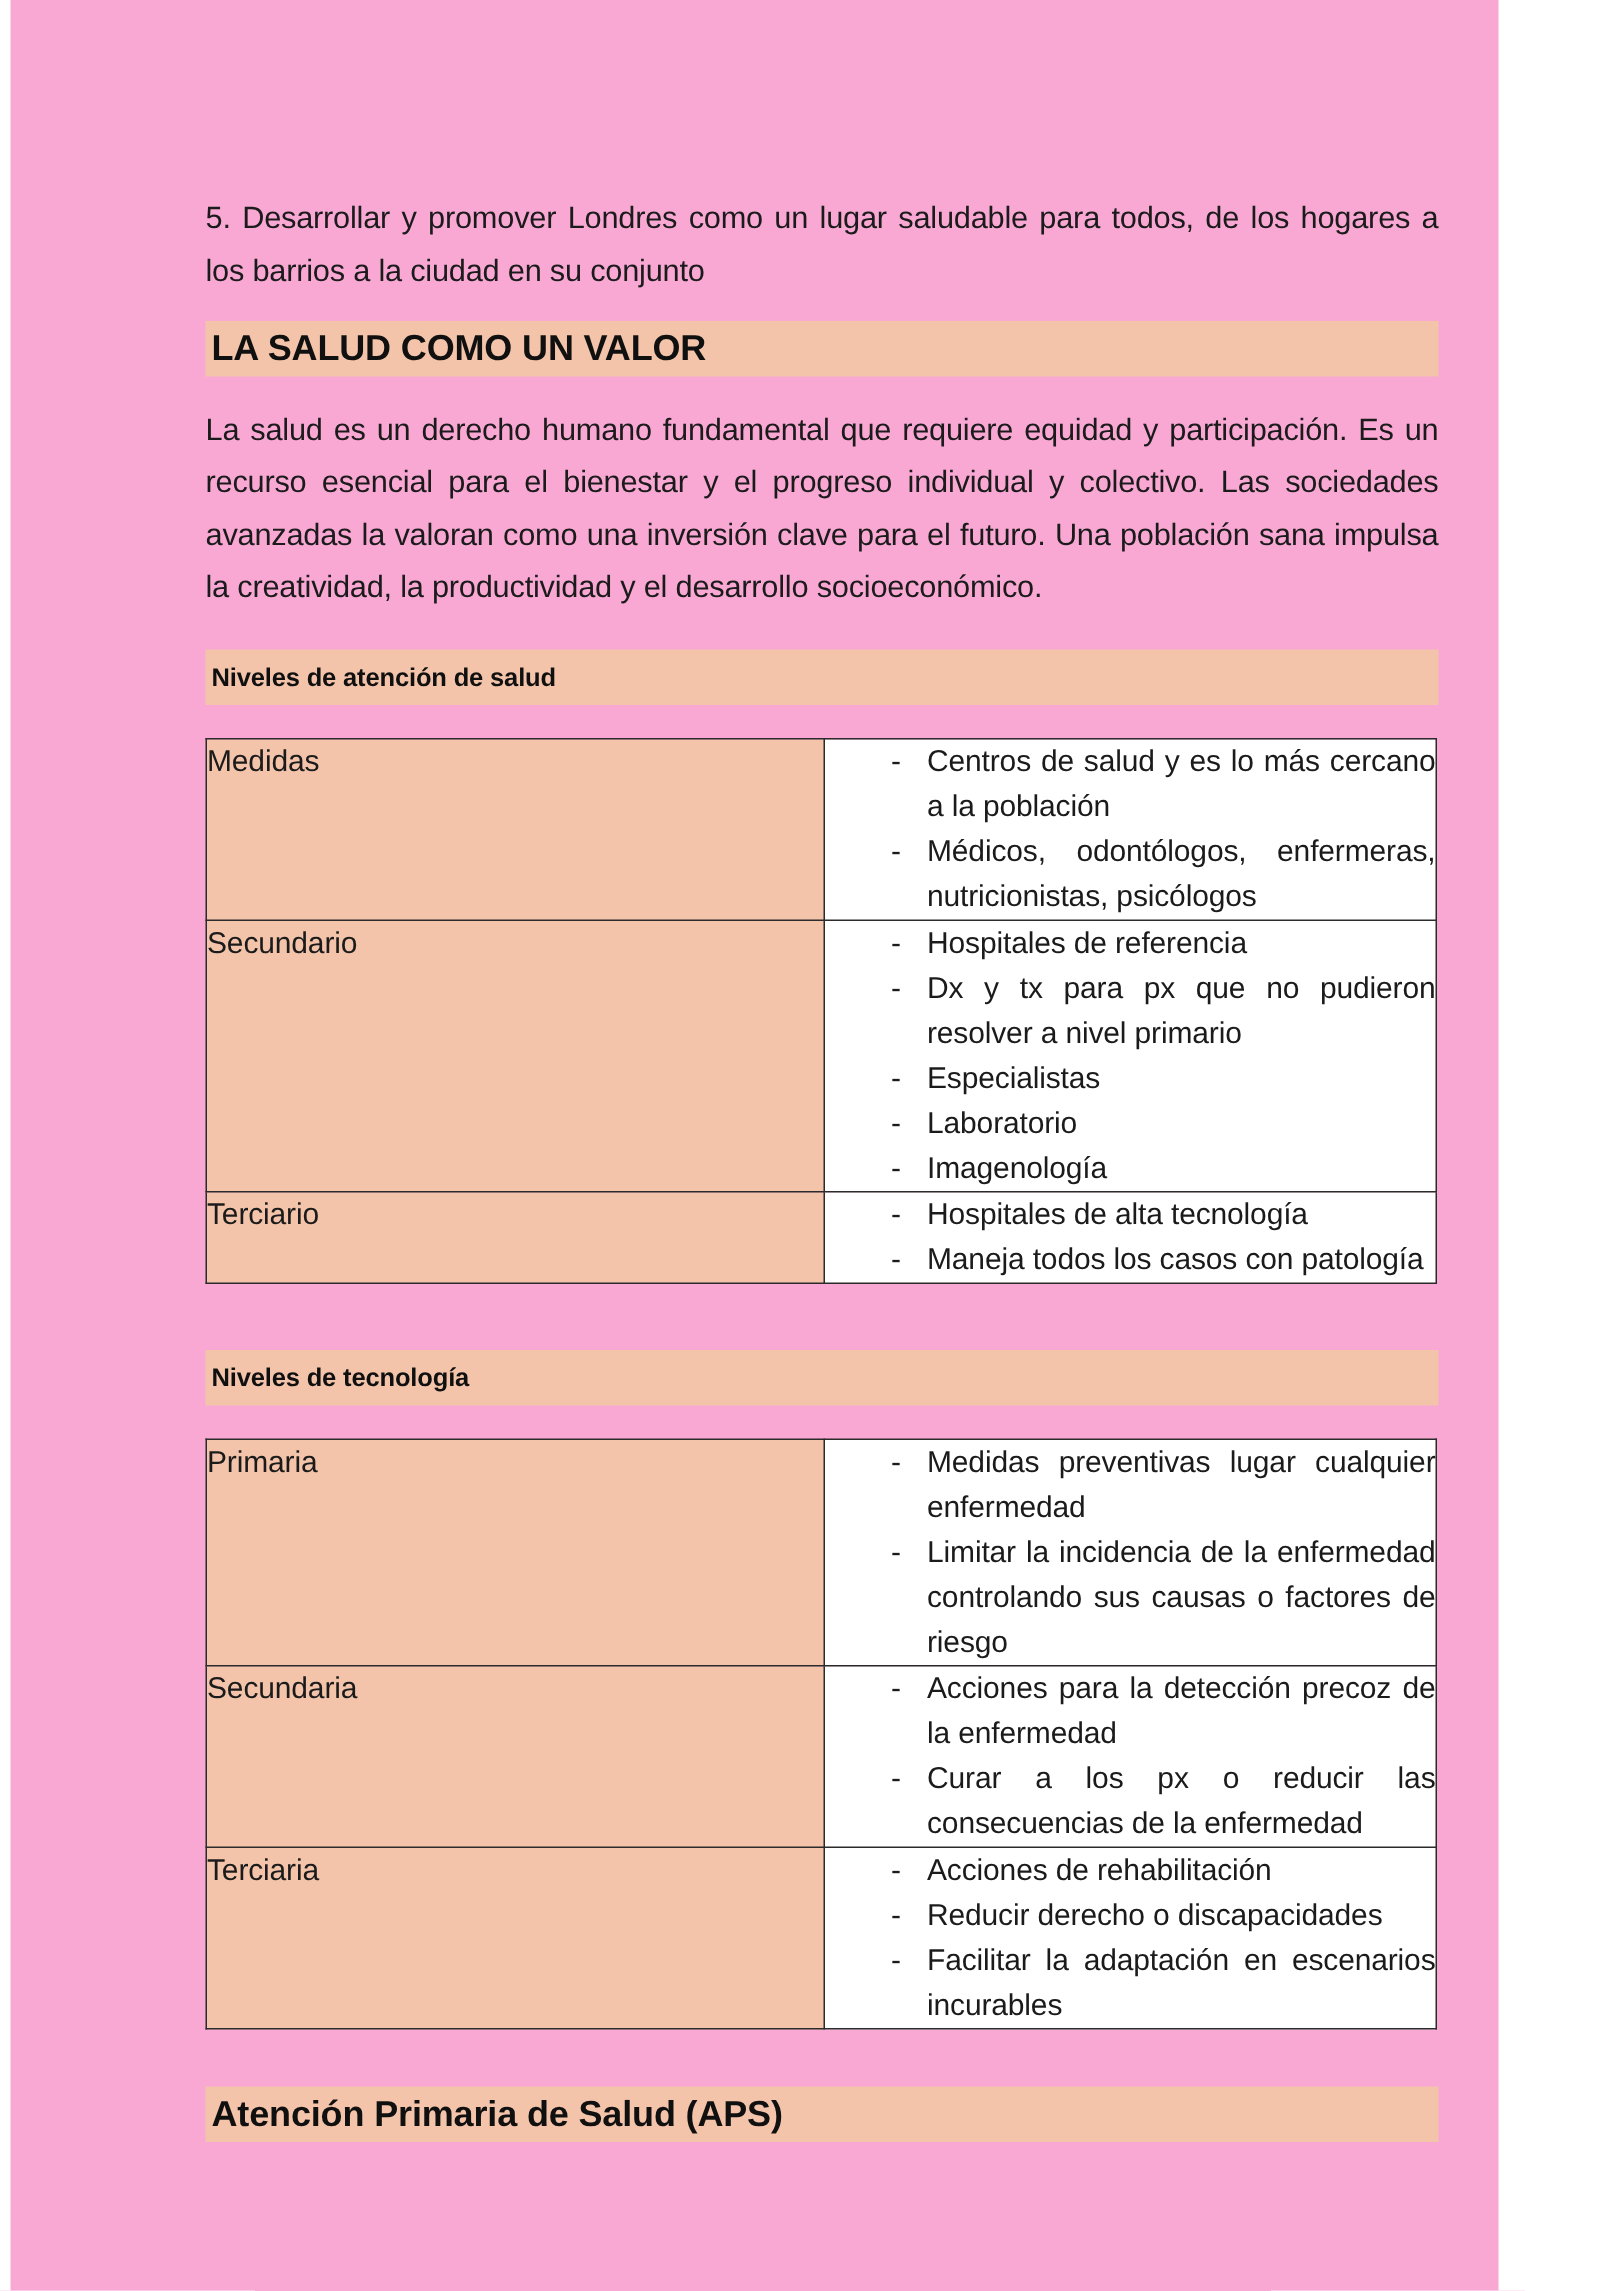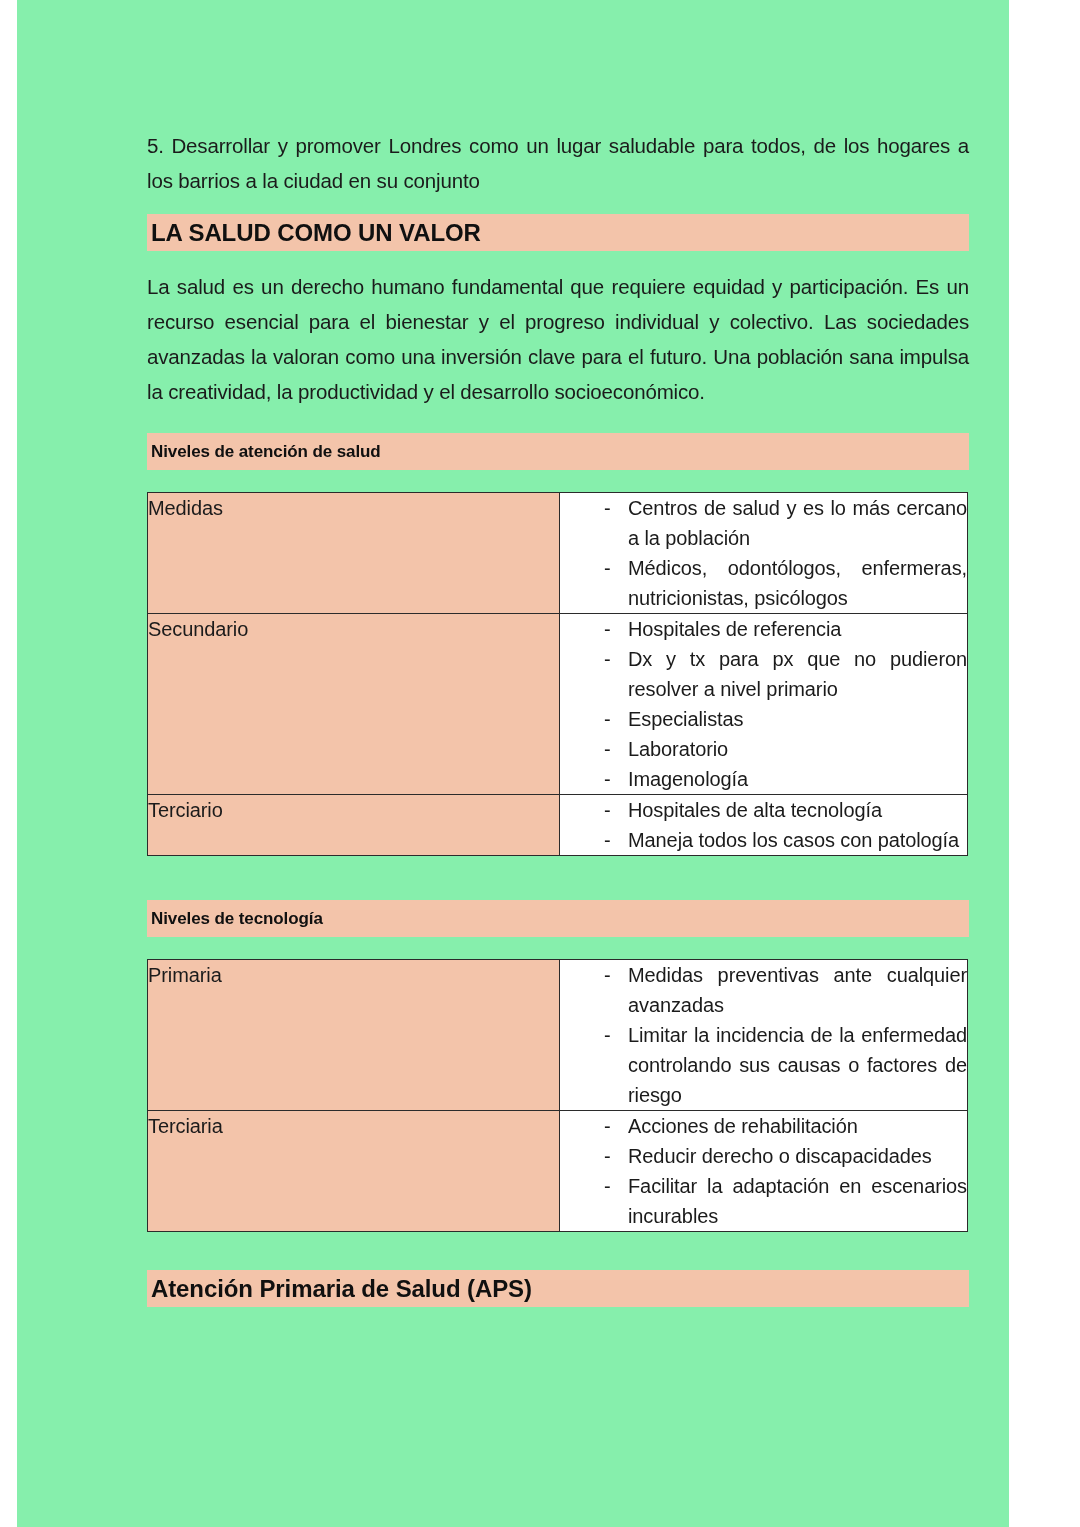--- a/index.html
+++ b/index.html
@@ -11,24 +11,24 @@
     width: 1080px;
     height: 1527px;
     font-family: "Liberation Sans", sans-serif;
     color: #1b1b1b;
     position: relative;
     overflow: hidden;
   }
 
   .page {
     position: absolute;
-    left: 17px; top: 0;
+    left: 7px; top: 0;
     width: 992px;
     height: 1527px;
-    background: #86efac;
+    background: #f9a8d4;
   }
 
   .content {
     position: absolute;
     left: 130px;
     top: 128px;
     width: 822px;
   }
 
   
@@ -178,22 +178,31 @@
     <div class="bar">Niveles de tecnología</div>
 
     <div class="spacer-22"></div>
 
     <table class="lvl">
       <tbody>
         <tr>
           <td class="name-cell">Primaria</td>
           <td class="desc-cell">
             <ul class="dashes">
-              <li><span class="dash">-</span><span>Medidas preventivas ante cualquier avanzadas</span></li>
+              <li><span class="dash">-</span><span>Medidas preventivas lugar cualquier enfermedad</span></li>
               <li><span class="dash">-</span><span>Limitar la incidencia de la enfermedad controlando sus causas o factores de riesgo</span></li>
+            </ul>
+          </td>
+        </tr>
+        <tr>
+          <td class="name-cell">Secundaria</td>
+          <td class="desc-cell">
+            <ul class="dashes">
+              <li><span class="dash">-</span><span>Acciones para la detección precoz de la enfermedad</span></li>
+              <li><span class="dash">-</span><span>Curar a los px o reducir las consecuencias de la enfermedad</span></li>
             </ul>
           </td>
         </tr>
         <tr>
           <td class="name-cell">Terciaria</td>
           <td class="desc-cell">
             <ul class="dashes">
               <li><span class="dash">-</span><span>Acciones de rehabilitación</span></li>
               <li><span class="dash">-</span><span>Reducir derecho o discapacidades</span></li>
               <li><span class="dash">-</span><span>Facilitar la adaptación en escenarios incurables</span></li>

